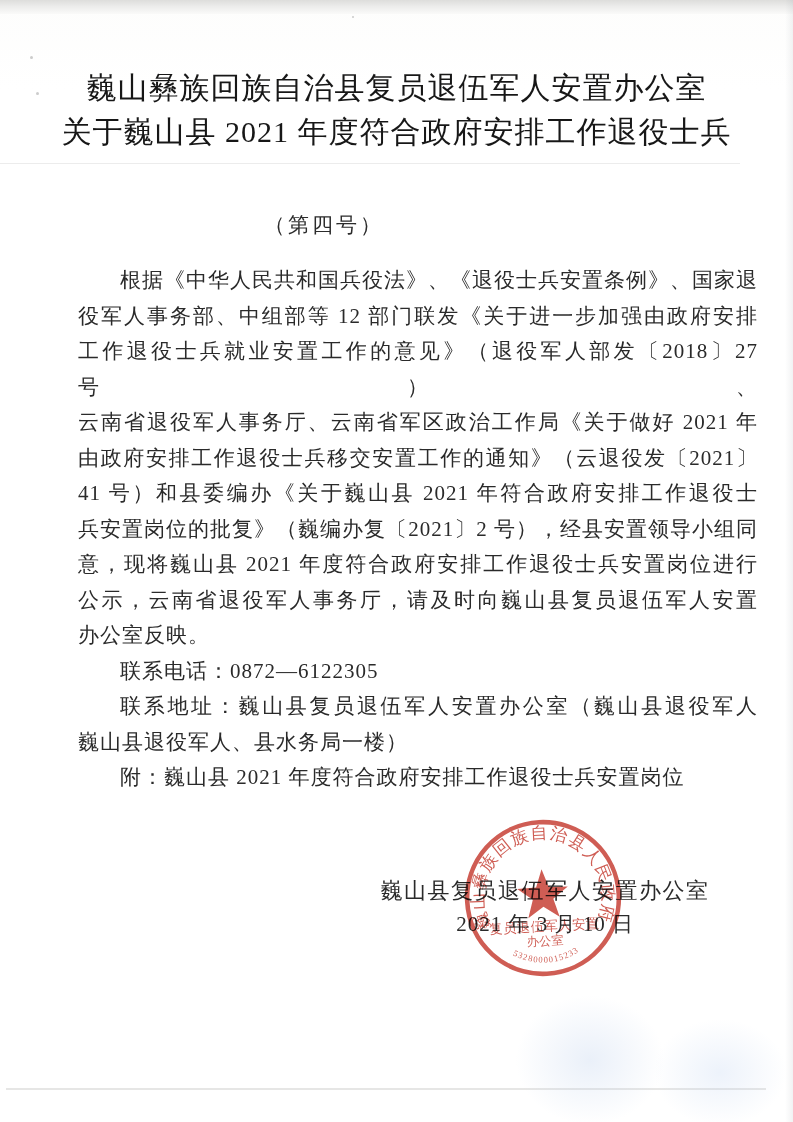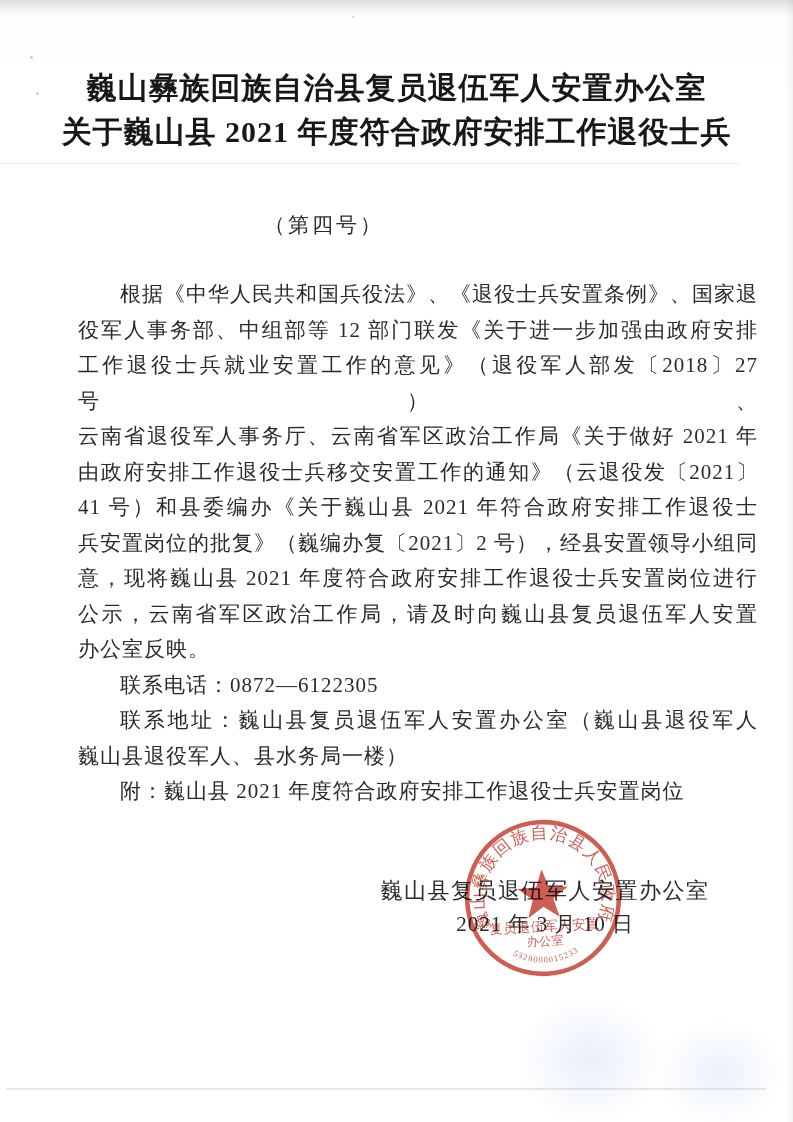--- a/index.html
+++ b/index.html
@@ -43,32 +43,32 @@
     position: absolute; top: 0; right: 0; width: 8px; height: 100%;
     background: linear-gradient(270deg, rgba(120,130,140,.10), rgba(120,130,140,0));
   }
 
   
   .title-block {
     position: absolute; top: 66px; left: 0; width: 793px;
     text-align: center;
   }
   .title-line {
-    font-size: 30px; line-height: 44px; font-weight: bold;
+    font-size: 30px; line-height: 44px; font-weight: normal;
     color: #171717; letter-spacing: 1px;
   }
   .doc-number {
     position: absolute; top: 210px; left: 0; width: 648px;
     text-align: center; font-size: 21px; line-height: 30px; letter-spacing: 3px;
     color: #2b2b2b;
   }
 
   
   .body-block {
-    position: absolute; top: 277px; left: 78px; width: 680px;
+    position: absolute; top: 263px; left: 78px; width: 680px;
     font-size: 21px; line-height: 35.5px; color: #2a2a2a;
     letter-spacing: 1px;
   }
   .bline { text-align: justify; text-align-last: left; white-space: normal; }
   .bline.j { text-align-last: justify; }
   .indent { padding-left: 42px; }
 
   
   .sig-block {
     position: absolute; top: 878px; left: 378px; width: 334px;
@@ -111,21 +111,21 @@
 
   <div class="body-block">
     <div class="bline j indent">根据《中华人民共和国兵役法》、《退役士兵安置条例》、国家退</div>
     <div class="bline j">役军人事务部、中组部等 12 部门联发《关于进一步加强由政府安排</div>
     <div class="bline j">工作退役士兵就业安置工作的意见》（退役军人部发〔2018〕27 号）、</div>
     <div class="bline j">云南省退役军人事务厅、云南省军区政治工作局《关于做好 2021 年</div>
     <div class="bline j">由政府安排工作退役士兵移交安置工作的通知》（云退役发〔2021〕</div>
     <div class="bline j">41 号）和县委编办《关于巍山县 2021 年符合政府安排工作退役士</div>
     <div class="bline j">兵安置岗位的批复》（巍编办复〔2021〕2 号），经县安置领导小组同</div>
     <div class="bline j">意，现将巍山县 2021 年度符合政府安排工作退役士兵安置岗位进行</div>
-    <div class="bline j">公示，云南省军区政治工作局，请及时向巍山县复员退伍军人安置</div>
+    <div class="bline j">公示，云南省退役军人事务厅，请及时向巍山县复员退伍军人安置</div>
     <div class="bline">办公室反映。</div>
     <div class="bline indent">联系电话：0872—6122305</div>
     <div class="bline j indent">联系地址：巍山县复员退伍军人安置办公室（巍山县退役军人</div>
     <div class="bline">巍山县退役军人、县水务局一楼）</div>
     <div class="bline indent">附：巍山县 2021 年度符合政府安排工作退役士兵安置岗位</div>
   </div>
 
   <div class="sig-block">
     <div class="sig-org">巍山县复员退伍军人安置办公室</div>
     <div class="sig-date">2021 年 3 月 10 日</div>

